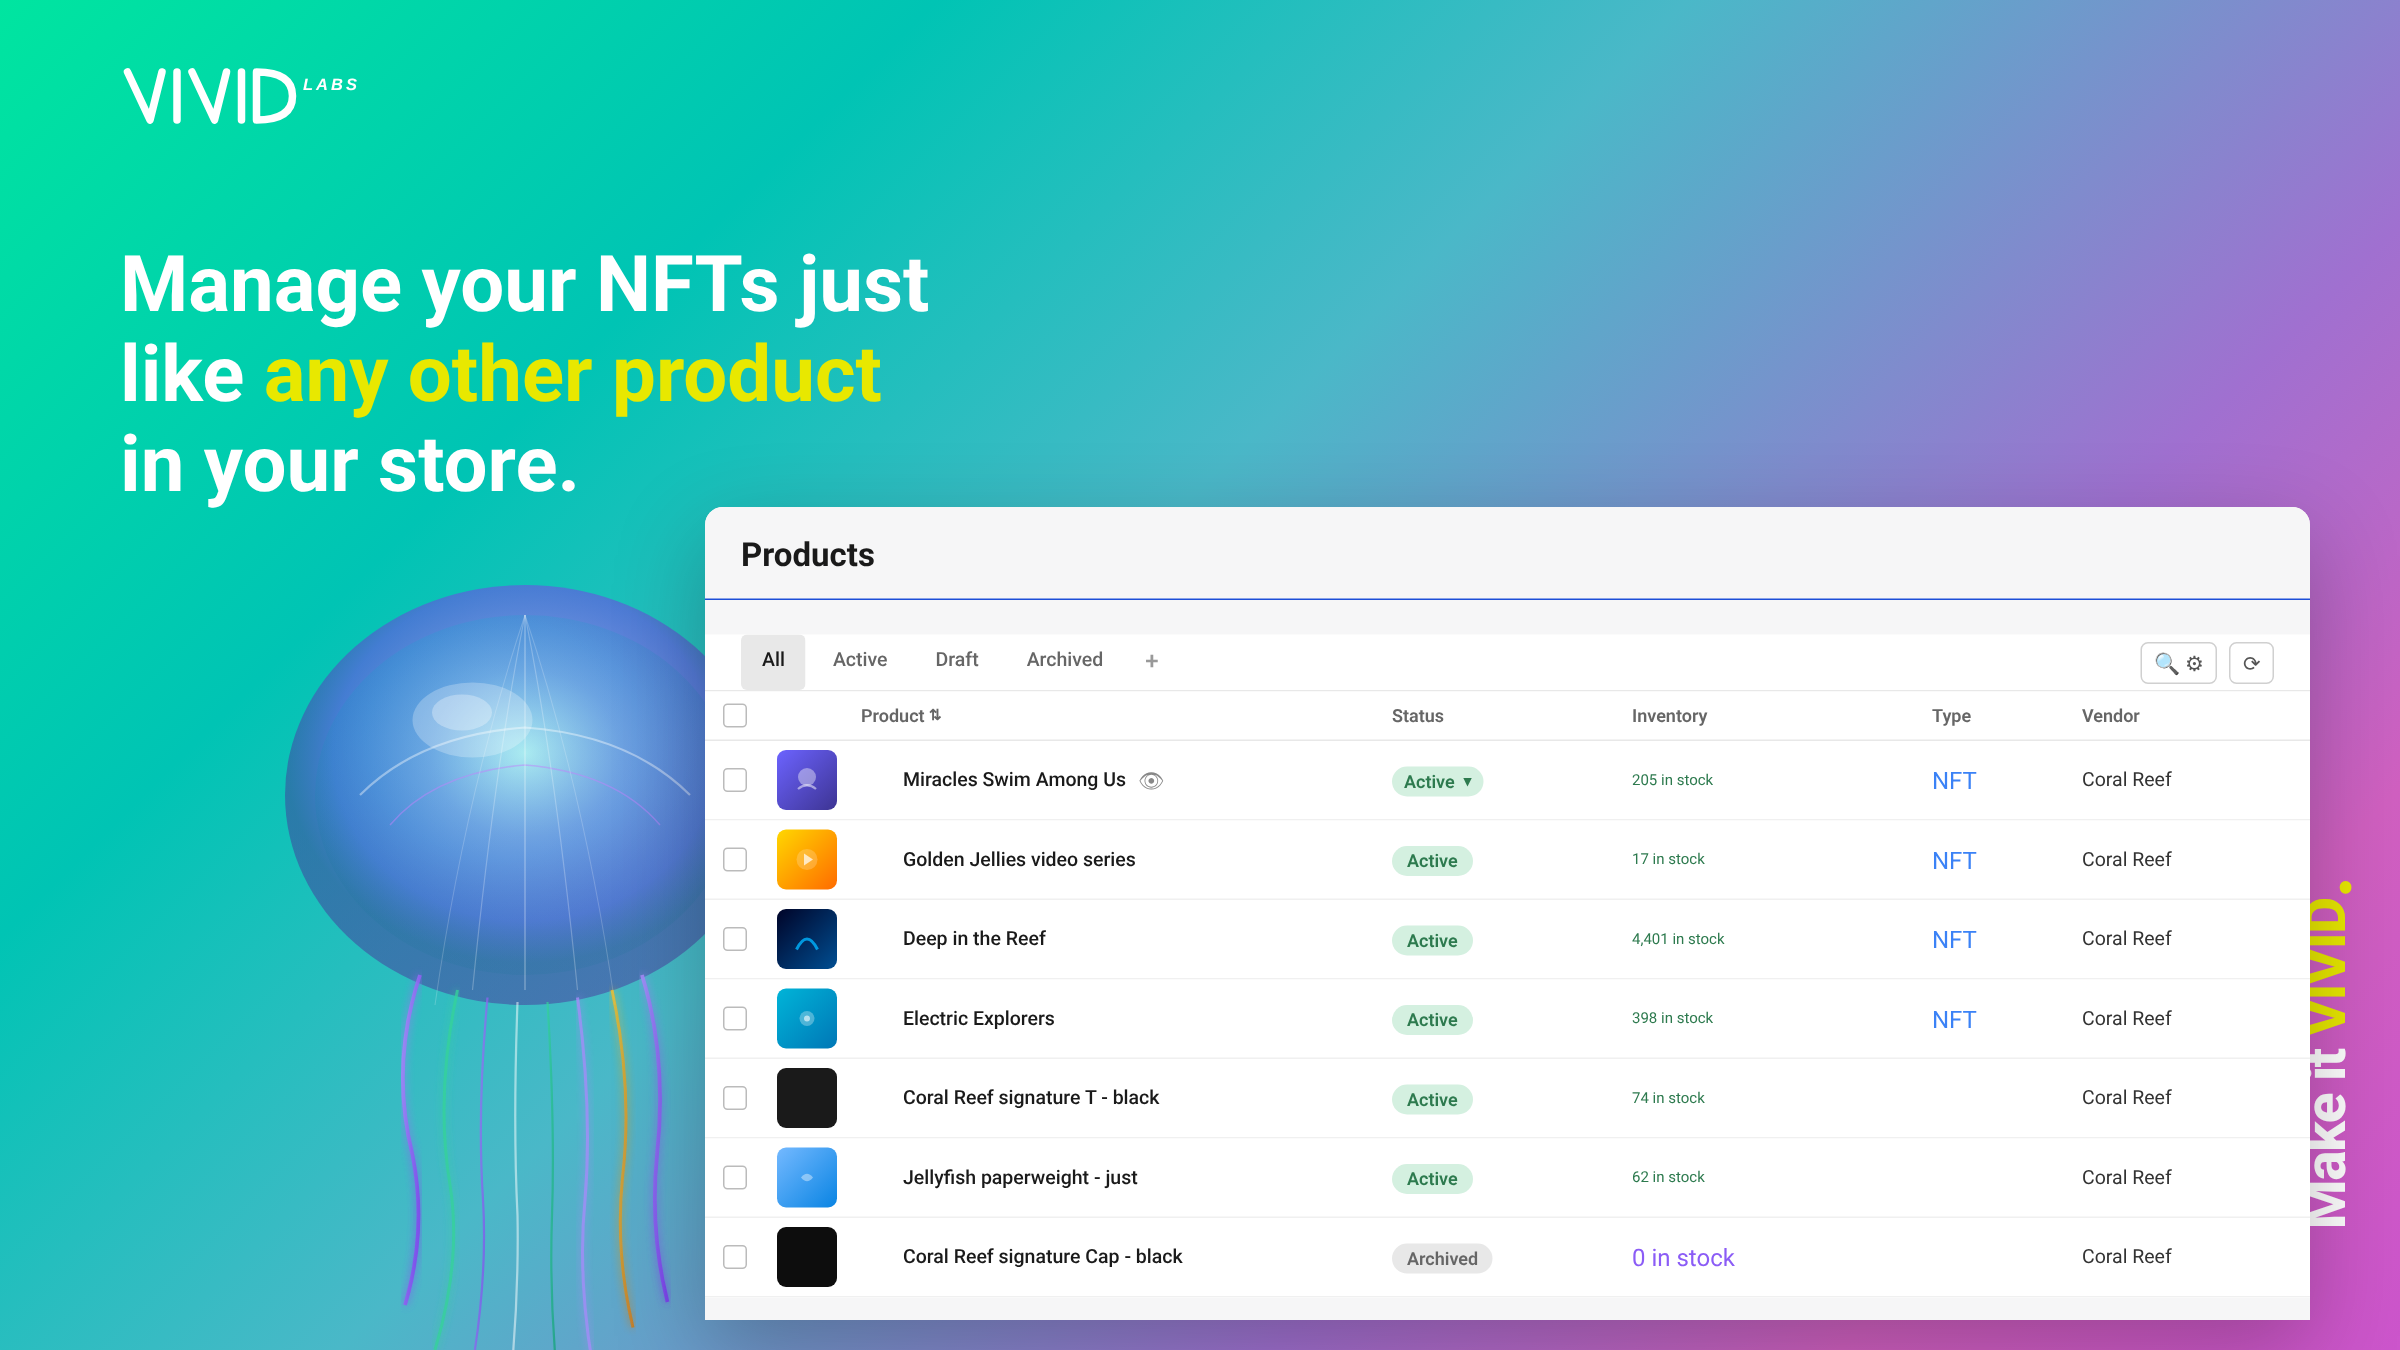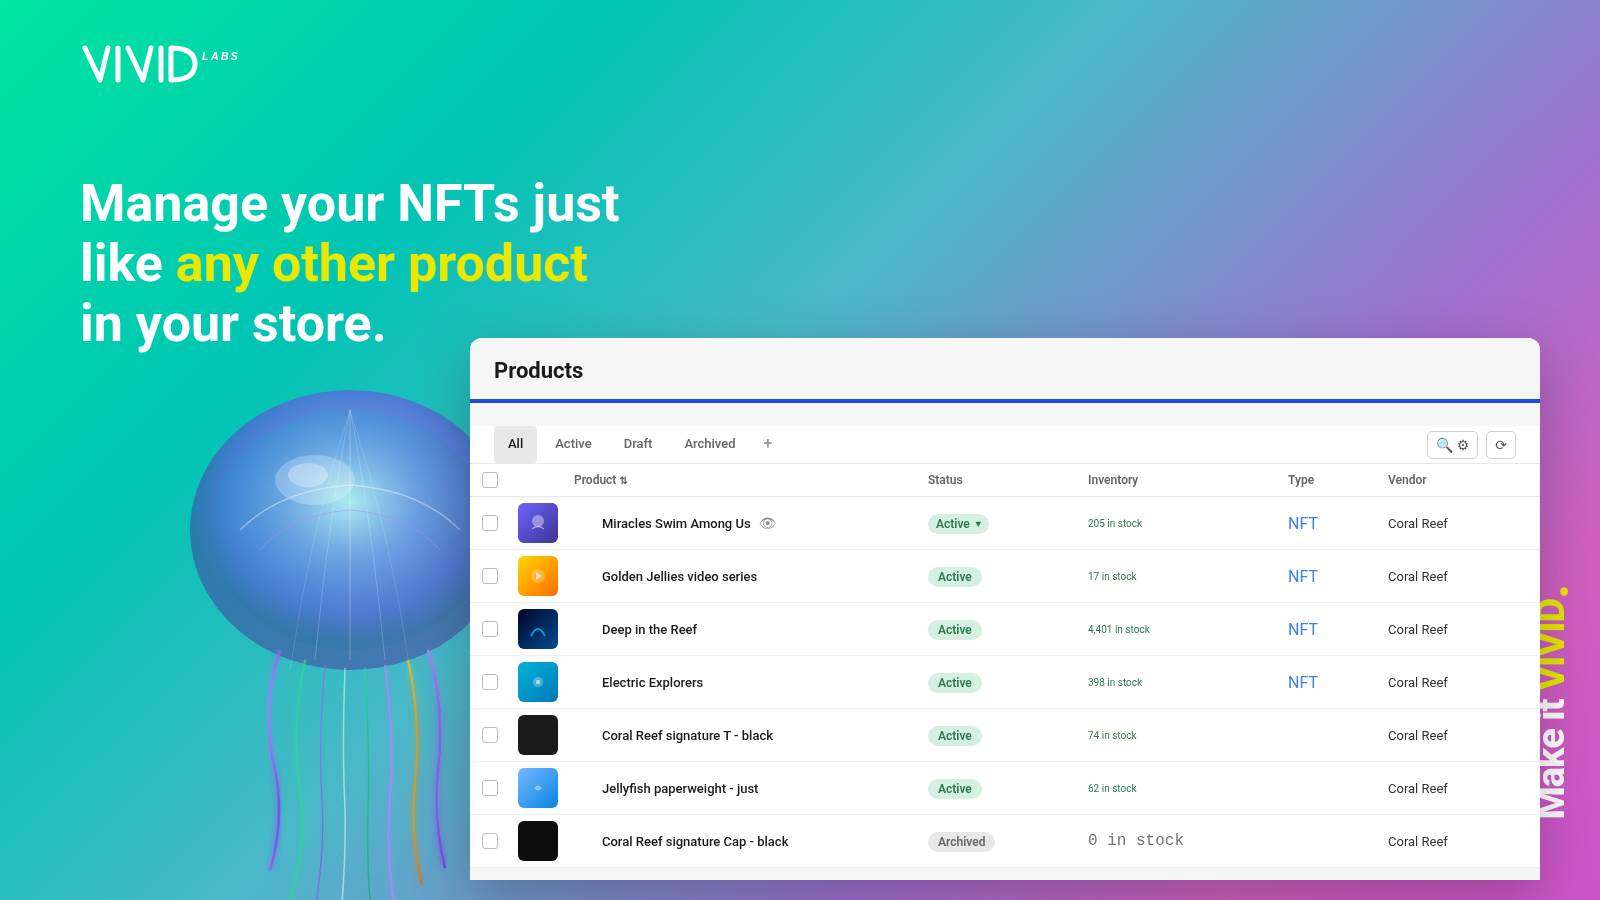--- a/index.html
+++ b/index.html
@@ -30,21 +30,21 @@
       font-size: 42px;
       font-weight: 900;
       color: white;
       letter-spacing: -2px;
       font-style: italic;
       line-height: 1;
     }
 
     .headline {
       position: absolute;
-      top: 174px;
+      top: 160px;
       left: 80px;
       z-index: 10;
       max-width: 580px;
     }
 
     .headline-text {
       font-size: 52px;
       font-weight: 700;
       color: white;
       line-height: 1.15;
@@ -105,21 +105,21 @@
       box-shadow: 0 20px 60px rgba(0,0,0,0.25);
       overflow: hidden;
     }
 
     .panel-header {
       display: flex;
       align-items: center;
       justify-content: space-between;
       padding: 20px 24px 16px;
       background: #f6f6f7;
-      border-bottom: 4px solid #1d4ed8;
+      border-bottom: 1px solid #1d4ed8;
     }
 
     .panel-title {
       font-size: 22px;
       font-weight: 700;
       color: #1a1a1a;
     }
 
     .header-actions {
       display: flex;
@@ -307,22 +307,21 @@
       background: #e8e8e8;
       color: #666;
     }
 
     .inventory-cell {
       font-size: 10px;
       color: #2d7a4e;
     }
 
     .inventory-zero {
-      color: #737373;
-      font-family: Liberation Mono, monospace;
+      color: #8b5cf6;
     }
 
     .type-cell {
       font-size: 16px;
       color: #3b82f6;
     }
 
     .vendor-cell {
       font-size: 13px;
       color: #333;

